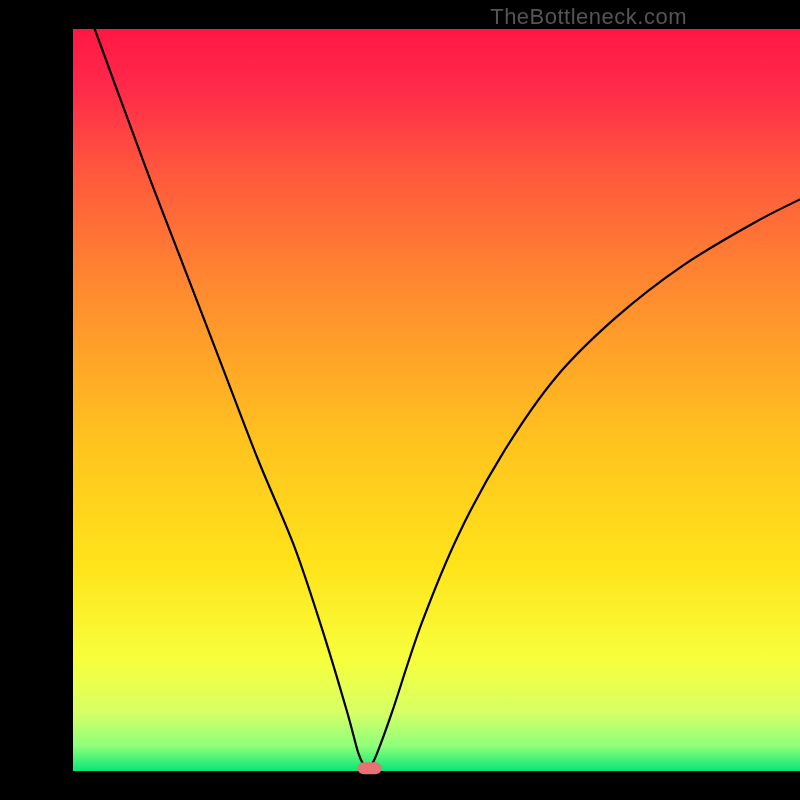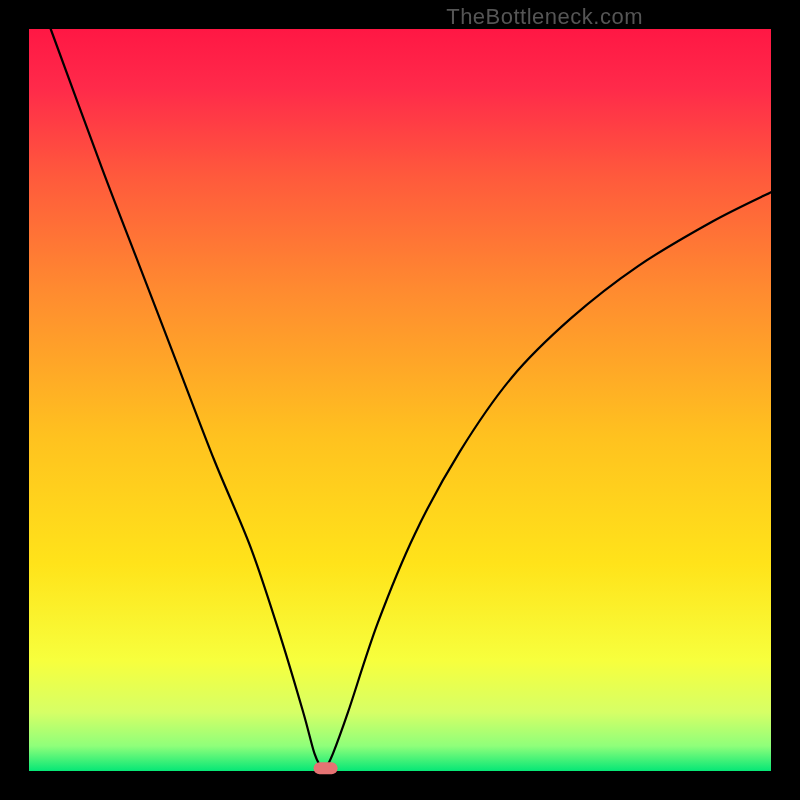--- a/index.html
+++ b/index.html
@@ -9,20 +9,21 @@
     height: 800px;
     overflow: hidden;
     font-family: Arial, Helvetica, sans-serif;
     background: #000;
   }
   .frame {
     position: relative;
     width: 655px;
     height: 800px;
     background: #000;
+    padding-left: 44px;
   }
   .watermark {
     position: absolute;
     top: 4px;
     right: 12px;
     color: #555;
     font-size: 22px;
     font-weight: 500;
     letter-spacing: 0.5px;
     z-index: 10;

